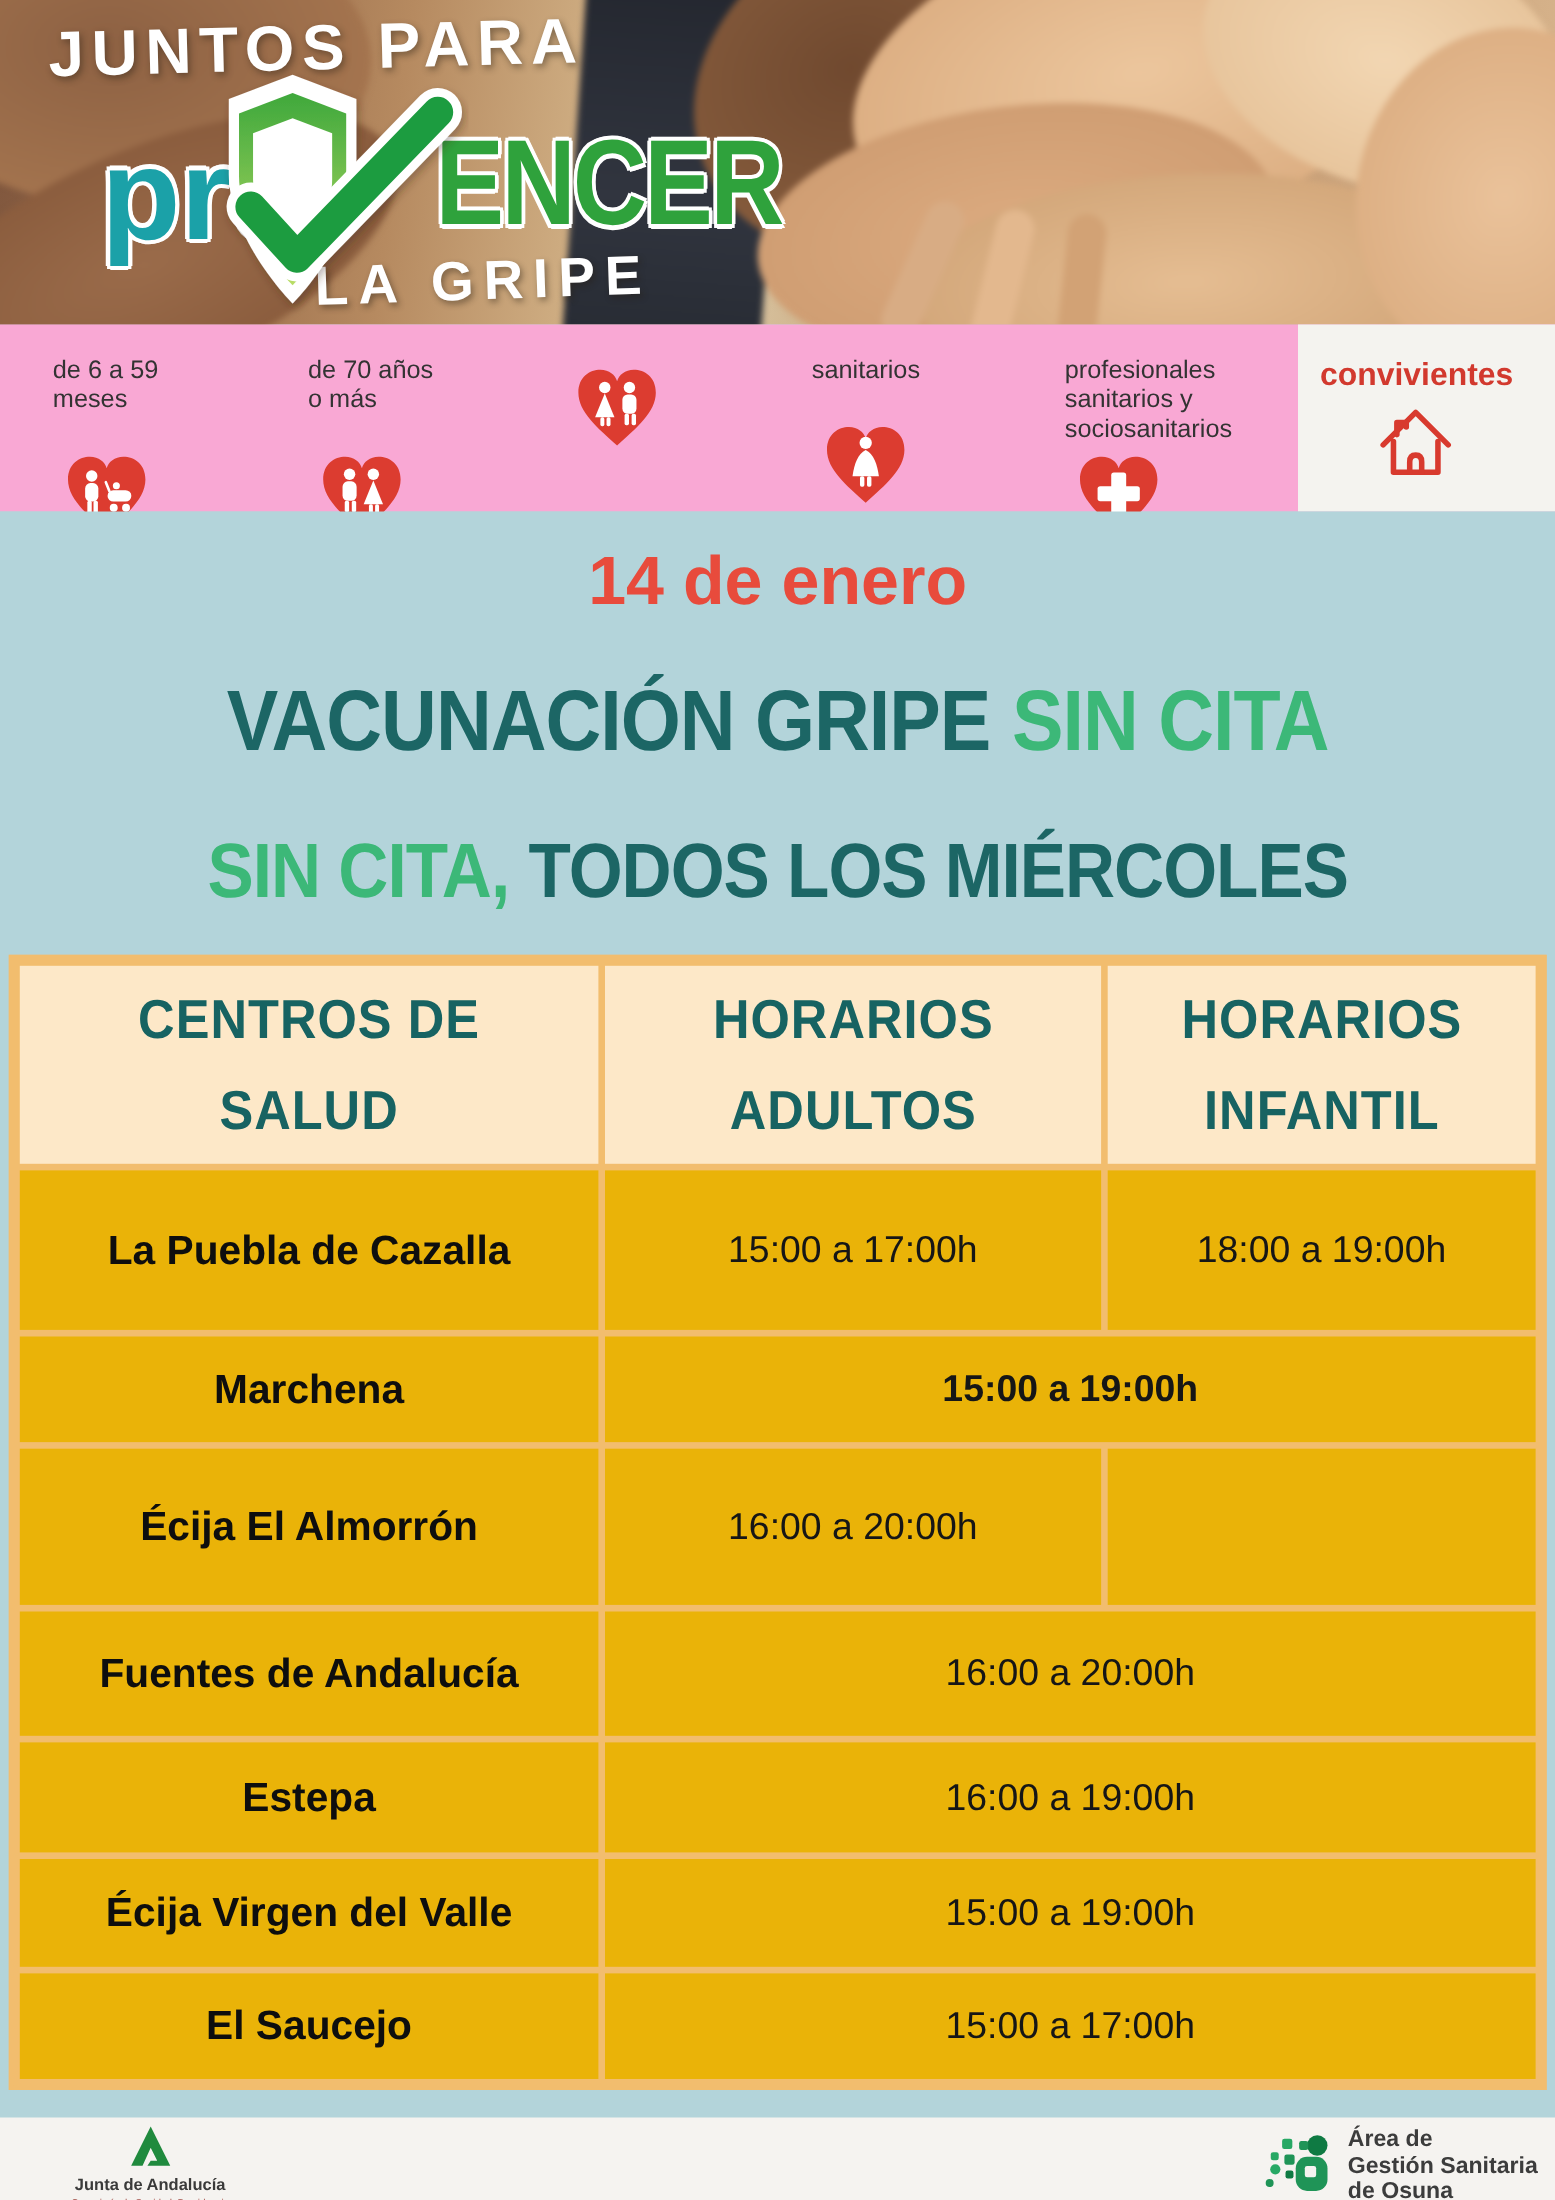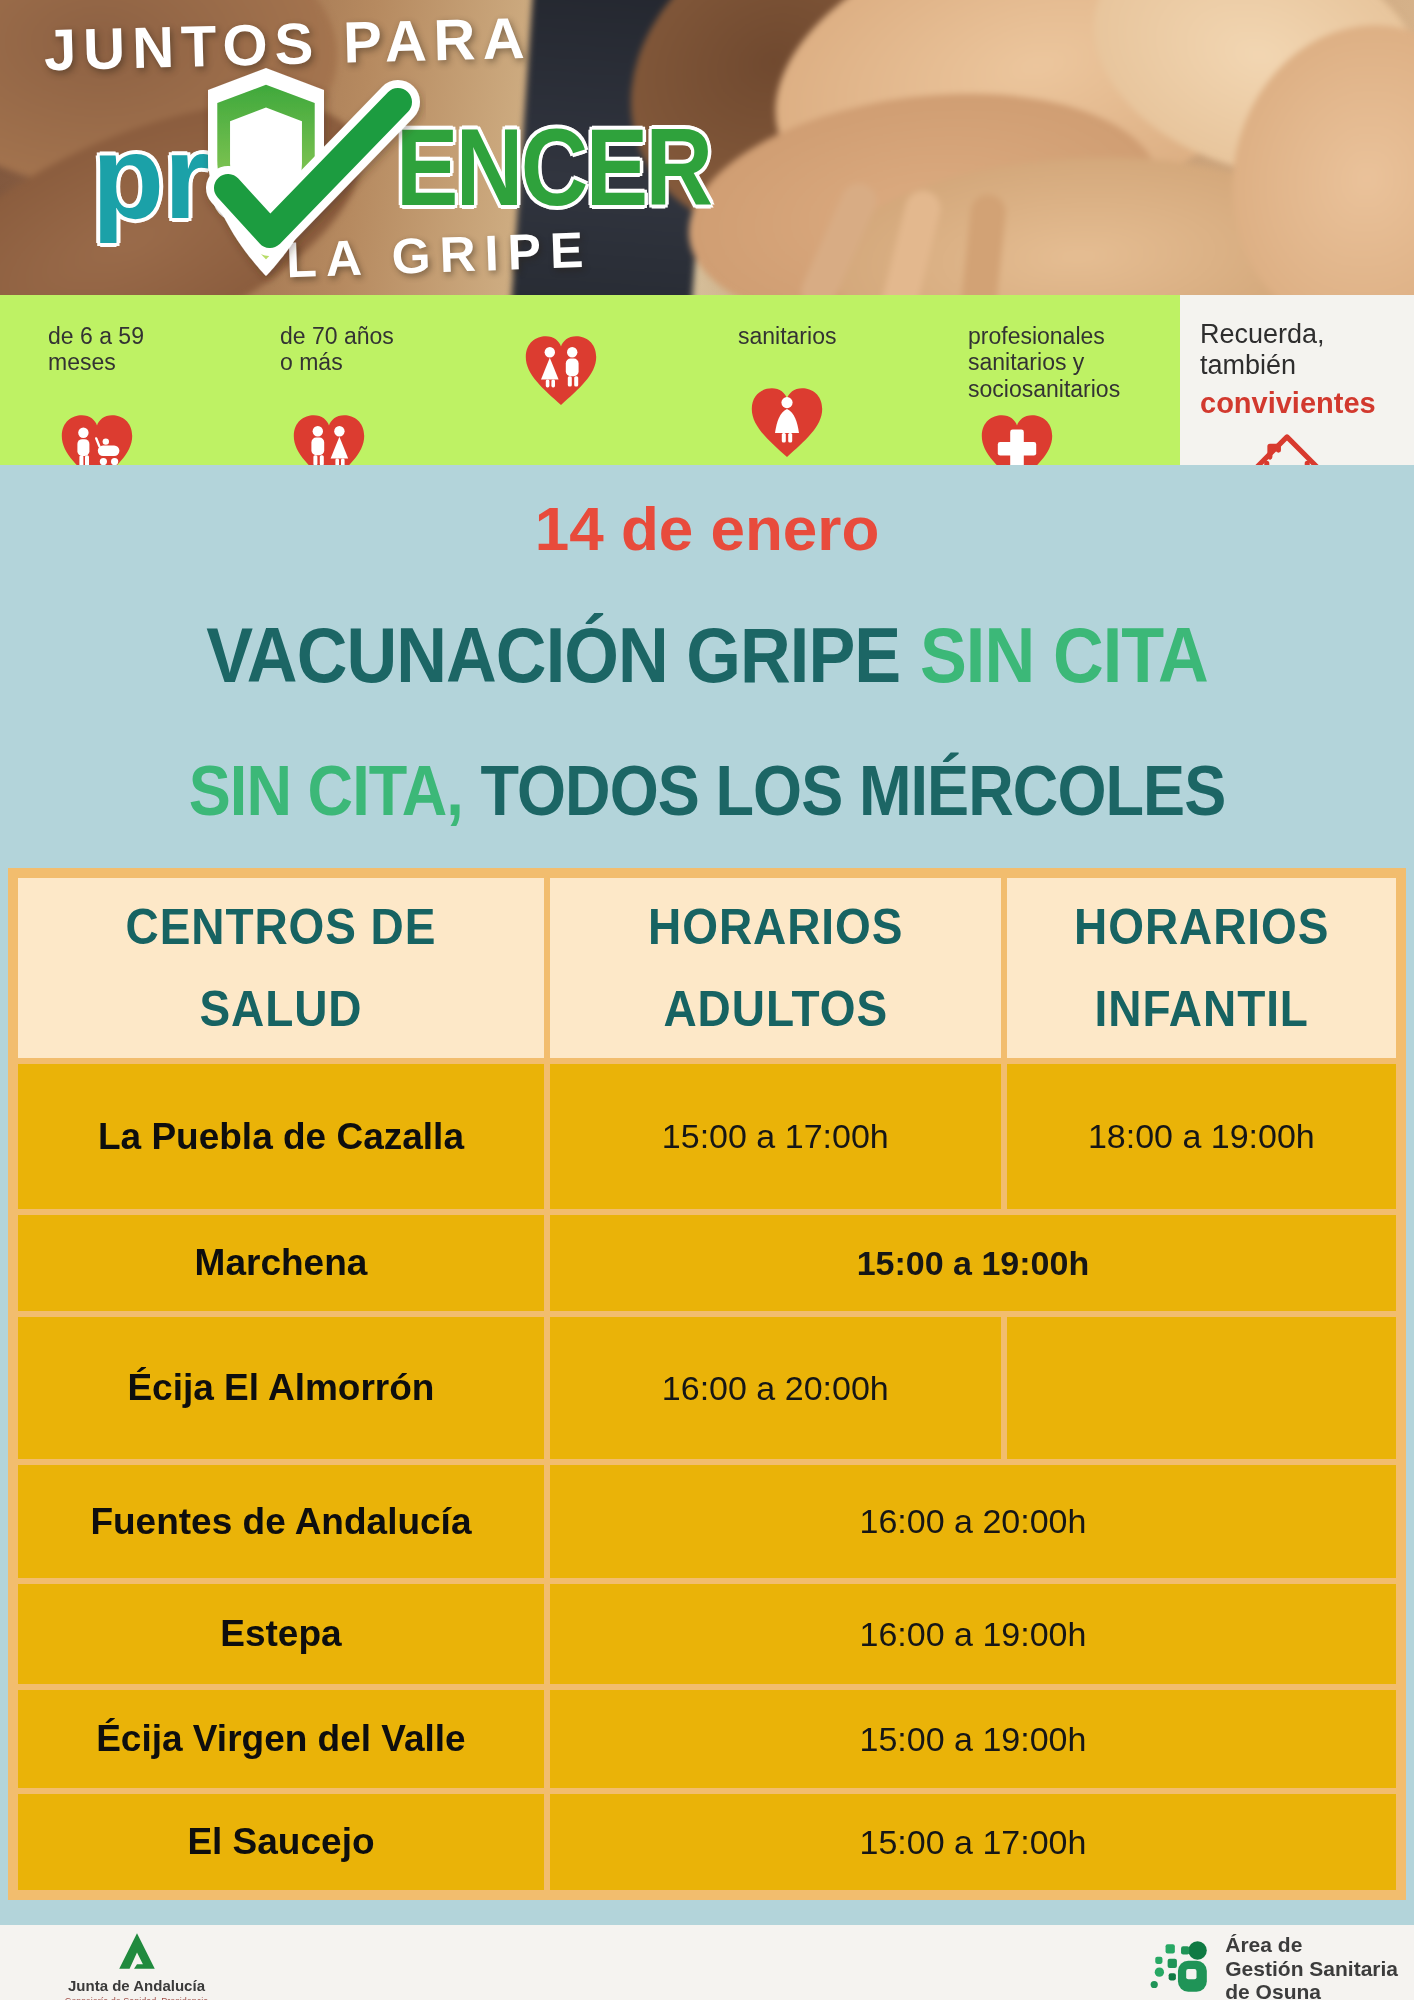--- a/index.html
+++ b/index.html
@@ -41,21 +41,21 @@
   .l-pre{position:absolute;left:92px;top:118px;font-size:118px;font-weight:800;color:#1ba1a8;line-height:1;
     text-shadow:-4px 0 0 #fff,4px 0 0 #fff,0 -4px 0 #fff,0 4px 0 #fff,-3px -3px 0 #fff,3px 3px 0 #fff,-3px 3px 0 #fff,3px -3px 0 #fff;}
   .l-encer{position:absolute;left:396px;top:112px;font-size:110px;font-weight:800;color:#2fa23c;line-height:1;
     letter-spacing:-3px;transform:scaleX(.85);transform-origin:left center;
     text-shadow:-4px 0 0 #fff,4px 0 0 #fff,0 -4px 0 #fff,0 4px 0 #fff,-3px -3px 0 #fff,3px 3px 0 #fff,-3px 3px 0 #fff,3px -3px 0 #fff;}
   .l-gripe{position:absolute;left:286px;top:226px;font-size:50px;font-weight:800;color:#fff;
     letter-spacing:9px;transform:rotate(-2deg);text-shadow:2px 3px 6px rgba(40,30,20,.45);}
   .l-shield{position:absolute;left:196px;top:58px;}
 
   
-  .band{position:absolute;left:0;top:295px;width:1414px;height:170px;background:#bef264;display:flex;}
+  .band{position:absolute;left:0;top:295px;width:1414px;height:170px;background:#f9a8d4;display:flex;}
   .gcell{width:236px;box-sizing:border-box;padding-top:28px;}
   .gcell:nth-child(1){padding-left:48px;}
   .gcell:nth-child(2){padding-left:44px;}
   .gcell:nth-child(3){padding-left:40px;}
   .gcell:nth-child(4){padding-left:30px;}
   .gcell:nth-child(5){padding-left:24px;}
   .glabel{font-size:23px;line-height:1.15;color:#333;white-space:pre-line;}
   .gheart{display:block;margin-top:10px;margin-left:2px;}
   .gcell:nth-child(1) .gheart,.gcell:nth-child(4) .gheart{margin-top:36px;}
   .gcell:nth-child(2) .gheart{margin-top:36px;}
@@ -204,21 +204,20 @@
       <div class="glabel">profesionales
 sanitarios y
 sociosanitarios</div>
       <svg class="gheart" width="94" height="76" viewBox="0 0 100 95">
         <path d="M50,90 C28,70 6,52 6,30 C6,12 19,4 31,4 C41,4 48,10 50,17 C52,10 59,4 69,4 C81,4 94,12 94,30 C94,52 72,70 50,90 Z" fill="#dc3c30"></path>
         <rect x="41.5" y="22" width="17" height="48" rx="3" fill="#fff"></rect>
         <rect x="26" y="37.5" width="48" height="17" rx="3" fill="#fff"></rect>
       </svg>
     </div>
     <div class="rcell">
-      <div class="r1">Recuerda, también</div>
       <div class="r2">convivientes</div>
       <svg class="rhouse" width="82" height="70" viewBox="0 0 100 90">
         <g fill="none" stroke="#d83a2e" stroke-width="6.5" stroke-linecap="round" stroke-linejoin="round">
           <path d="M24,48 V84 H76 V48"></path>
           <path d="M12,52 L50,14 L88,52"></path>
           <path d="M28,40 V26 H39 V31"></path>
           <path d="M43,84 V72 Q43,64 50,64 Q57,64 57,72 V84"></path>
         </g>
       </svg>
     </div>

